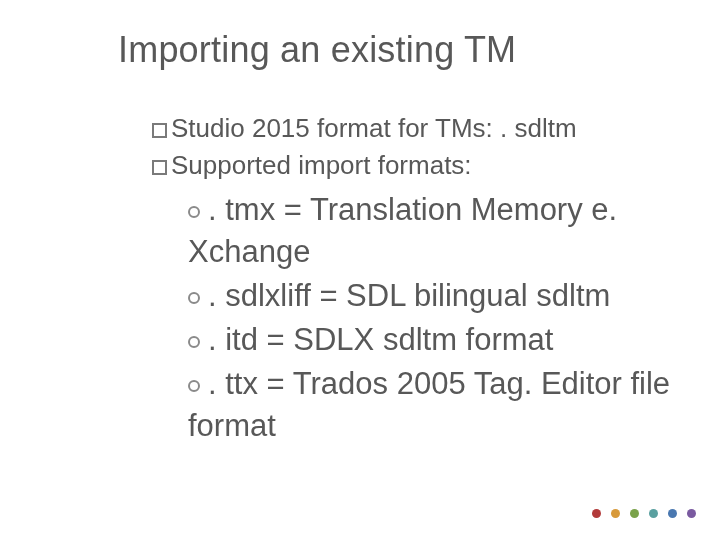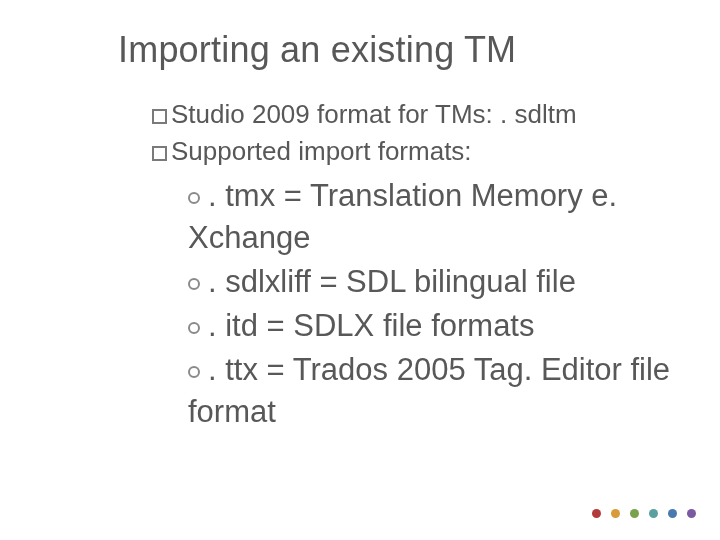--- a/index.html
+++ b/index.html
@@ -16,21 +16,21 @@
   .slide {
     position: relative;
     width: 720px;
     height: 540px;
     box-sizing: border-box;
     padding: 28px 0 0 118px;
   }
   .title {
     font-size: 36px;
     line-height: 1.2;
-    margin: 0 0 26px 0;
+    margin: 0 0 40px 0;
     font-weight: 400;
     letter-spacing: 0.2px;
   }
   .top-list {
     list-style: none;
     margin: 0 0 6px 34px;
     padding: 0;
   }
   .top-list li {
     font-size: 26px;
@@ -87,36 +87,36 @@
 </style>
 </head>
 <body>
 
 <div class="slide">
 
   <h1 class="title">Importing an existing TM</h1>
 
   <ul class="top-list">
     <li>
-      <span class="square-bullet"></span><span>Studio 2009 format for TMs: . sdltm</span>
+      <span class="square-bullet"></span><span>Studio 2015 format for TMs: . sdltm</span>
     </li>
     <li>
       <span class="square-bullet"></span><span>Supported import formats:</span>
     </li>
   </ul>
 
   <ul class="sub-list">
     <li>
       <span class="ring-bullet"></span><span>. tmx = Translation Memory e. Xchange</span>
     </li>
     <li>
-      <span class="ring-bullet"></span><span>. sdlxliff = SDL bilingual file</span>
+      <span class="ring-bullet"></span><span>. sdlxliff = SDL bilingual sdltm</span>
     </li>
     <li>
-      <span class="ring-bullet"></span><span>. itd = SDLX file formats</span>
+      <span class="ring-bullet"></span><span>. itd = SDLX sdltm format</span>
     </li>
     <li>
       <span class="ring-bullet"></span><span>. ttx = Trados 2005 Tag. Editor file format</span>
     </li>
   </ul>
 
   <div class="dots">
     <span class="dot red"></span>
     <span class="dot orange"></span>
     <span class="dot green"></span>

